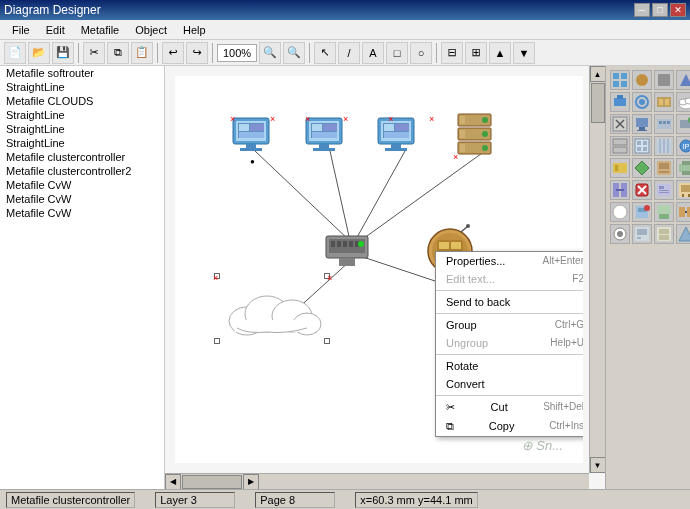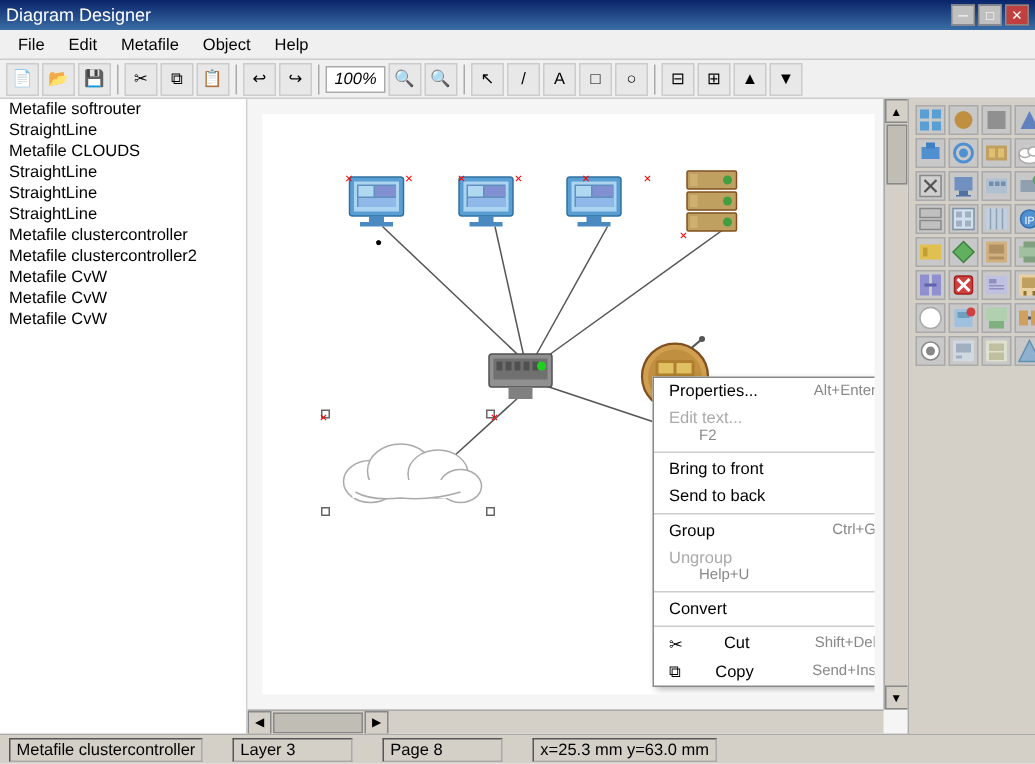--- a/index.html
+++ b/index.html
@@ -13,21 +13,21 @@
     .title-btn.close { background: #c04040; color: white; }
 
     
     .menu-bar { background: #f0f0f0; height: 20px; display: flex; align-items: center; padding: 0 4px; border-bottom: 1px solid #ccc; }
     .menu-item { padding: 2px 8px; font-size: 11px; cursor: pointer; }
 
     
     .toolbar { background: #f0f0f0; height: 26px; display: flex; align-items: center; padding: 0 4px; border-bottom: 1px solid #ccc; gap: 2px; }
     .toolbar-btn { width: 22px; height: 22px; background: #e8e8e8; border: 1px solid #ccc; display: flex; align-items: center; justify-content: center; cursor: pointer; font-size: 11px; }
     .toolbar-sep { width: 1px; height: 20px; background: #aaa; margin: 0 2px; }
-    .zoom-box { border: 1px solid #aaa; background: white; width: 40px; height: 18px; display: flex; align-items: center; justify-content: center; font-size: 11px; font-style: italic; }
+    .zoom-box { border: 1px solid #aaa; background: white; width: 40px; height: 18px; display: flex; align-items: center; justify-content: center; font-size: 11px; }
 
     
     .main { display: flex; height: calc(509px - 20px - 20px - 26px - 20px); }
 
     
     .left-panel { width: 165px; background: white; border-right: 1px solid #ccc; overflow-y: auto; font-size: 11px; }
     .left-panel-item { padding: 1px 6px; cursor: pointer; white-space: nowrap; }
 
     
     .canvas-area { flex: 1; background: #f5f5f5; position: relative; overflow: hidden; }
@@ -46,25 +46,25 @@
     .right-panel { width: 85px; background: #d4d0c8; border-left: 1px solid #aaa; display: grid; grid-template-columns: repeat(4, 20px); gap: 2px; padding: 4px; overflow-y: auto; align-content: start; }
     .icon-item { width: 20px; height: 20px; background: #c8c8c8; border: 1px solid #aaa; display: flex; align-items: center; justify-content: center; cursor: pointer; }
 
     
     .status-bar { height: 20px; background: #d4d0c8; border-top: 1px solid #aaa; display: flex; align-items: center; padding: 0 6px; font-size: 11px; gap: 20px; }
     .status-section { border: 1px inset #aaa; background: #d4d0c8; padding: 0 4px; height: 16px; display: flex; align-items: center; min-width: 80px; }
 
     
     .context-menu { position: absolute; background: white; border: 1px solid #888; box-shadow: 2px 2px 5px rgba(0,0,0,0.3); z-index: 100; min-width: 180px; font-size: 11px; }
     .ctx-item { padding: 3px 30px 3px 10px; display: flex; justify-content: space-between; cursor: pointer; }
-    .ctx-item.disabled { color: #aaa; flex-direction: column; }
+    .ctx-item.disabled { color: #aaa; }
     .ctx-item.has-sub::after { content: '▶'; font-size: 8px; position: absolute; right: 6px; }
     .ctx-item { position: relative; }
     .ctx-separator { height: 1px; background: #ccc; margin: 2px 0; }
-    .ctx-shortcut { color: #888; font-size: 10px; margin-left: 20px; }
+    .ctx-shortcut { color: #888; font-size: 10px; margin-left: 4px; }
 
     
     .comp-icon { position: absolute; display: flex; flex-direction: column; align-items: center; font-size: 9px; cursor: pointer; }
 
     svg.diagram-svg { position: absolute; top: 0; left: 0; width: 100%; height: 100%; }
   </style>
 </head>
 <body>
 
 <div class="title-bar">
@@ -266,49 +266,50 @@
           <div class="ctx-item">
             <span>Properties...</span>
             <span class="ctx-shortcut">Alt+Enter</span>
           </div>
           <div class="ctx-item disabled">
             <span>Edit text...</span>
             <span class="ctx-shortcut">F2</span>
           </div>
           <div class="ctx-separator"></div>
           <div class="ctx-item">
-            <span>Bring to front</span>
-          </div>
-          <div class="ctx-item">
             <span>Send to back</span>
           </div>
           <div class="ctx-separator"></div>
           <div class="ctx-item">
             <span>Group</span>
             <span class="ctx-shortcut">Ctrl+G</span>
           </div>
           <div class="ctx-item disabled">
             <span>Ungroup</span>
             <span class="ctx-shortcut">Help+U</span>
           </div>
           <div class="ctx-separator"></div>
+          <div class="ctx-item has-sub">
+            <span>Rotate</span>
+
+          </div>
           <div class="ctx-item has-sub">
             <span>Convert</span>
 
           </div>
           <div class="ctx-separator"></div>
           <div class="ctx-item">
             <span style="margin-right:4px;">✂</span>
             <span>Cut</span>
             <span class="ctx-shortcut">Shift+Del</span>
           </div>
           <div class="ctx-item">
             <span style="margin-right:4px;">⧉</span>
             <span>Copy</span>
-            <span class="ctx-shortcut">Send+Ins</span>
+            <span class="ctx-shortcut">Ctrl+Ins</span>
           </div>
 
         </div>
 
       </div>
     </div>
 
     <div class="canvas-scroll-v">
       <div class="scroll-btn">▲</div>
       <div class="scroll-track-v">
@@ -554,15 +555,15 @@
   <div class="status-section">
     <span>Metafile clustercontroller</span>
   </div>
   <div class="status-section">
     <span>Layer 3</span>
   </div>
   <div class="status-section">
     <span>Page 8</span>
   </div>
   <div class="status-section">
-    <span>x=25.3 mm  y=63.0 mm</span>
+    <span>x=60.3 mm  y=44.1 mm</span>
   </div>
 </div>
 
 </body></html>

